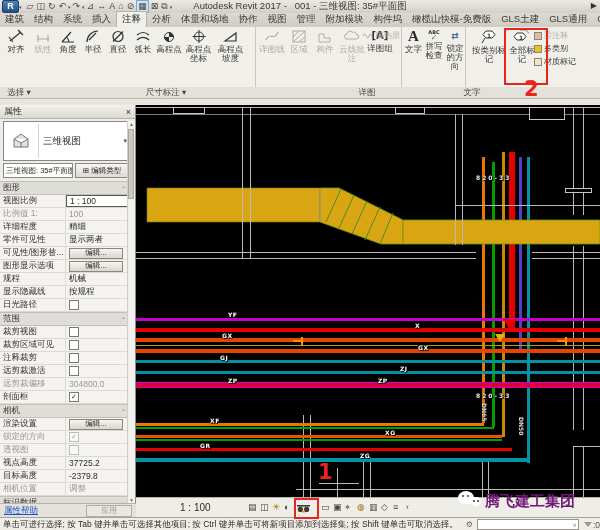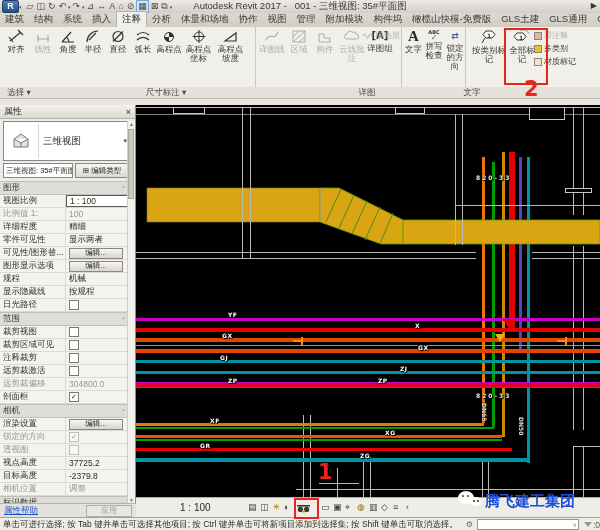--- a/index.html
+++ b/index.html
@@ -106,21 +106,21 @@
   .shint{margin-left:3px;white-space:nowrap;}
   .sws{margin-left:8px;font-size:8px;color:#6a675f;}
   .sinput{margin-left:4px;width:116px;height:9px;background:#fff;border:1px solid #9a978f;
           display:flex;align-items:center;justify-content:flex-end;}
   .sinput span{font-size:6px;color:#888;padding-right:1px;}
   .funnel{width:0;height:0;border-left:4px solid transparent;border-right:4px solid transparent;
           border-top:5px solid #9a978f;margin-left:5px;}
   .scount{margin-left:1px;color:#55524c;}
   
   .wm{position:absolute;left:458px;top:491px;display:flex;align-items:center;gap:3px;z-index:60;}
-  .wmtext{font:bold 15px/16px "DejaVu Sans",sans-serif;color:#1d4ed8;}
+  .wmtext{font:bold 15px/16px "DejaVu Sans",sans-serif;color:#701a75;}
   .wmicon{position:relative;width:24px;height:20px;}
   .wmb1{position:absolute;left:0;top:0;width:16px;height:13px;background:#fff;border-radius:50% 50% 45% 45%;}
   .wmb2{position:absolute;left:12px;top:6px;width:11px;height:9px;background:#fff;border-radius:50%;}
   .wmd{position:absolute;width:2px;height:2px;background:#444;border-radius:50%;}
   
   .redbox{position:absolute;border:2px solid #e8251d;z-index:70;background:transparent;}
   .rednum{position:absolute;color:#e8251d;font:bold 21px/21px "DejaVu Sans",sans-serif;z-index:70;}
 </style>
 </head>
 <body>

